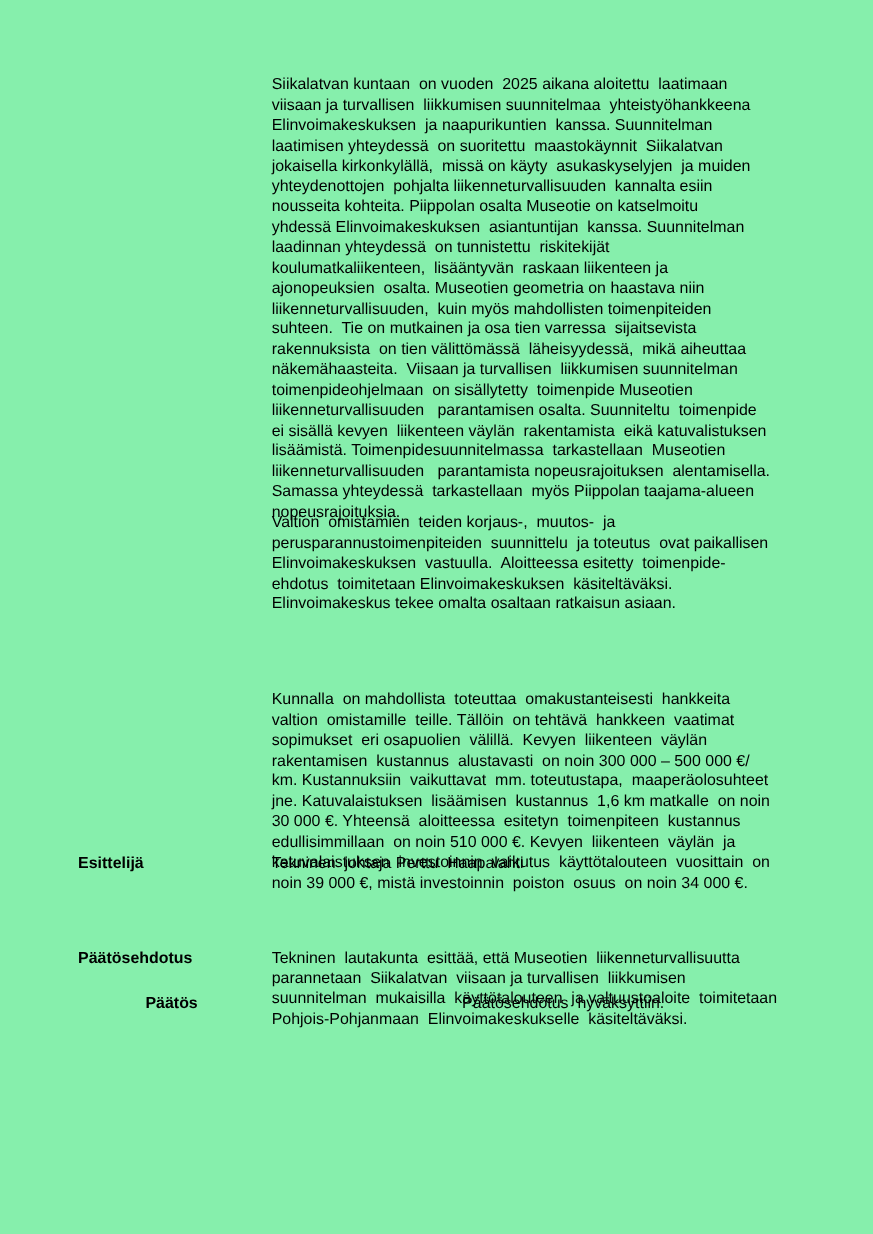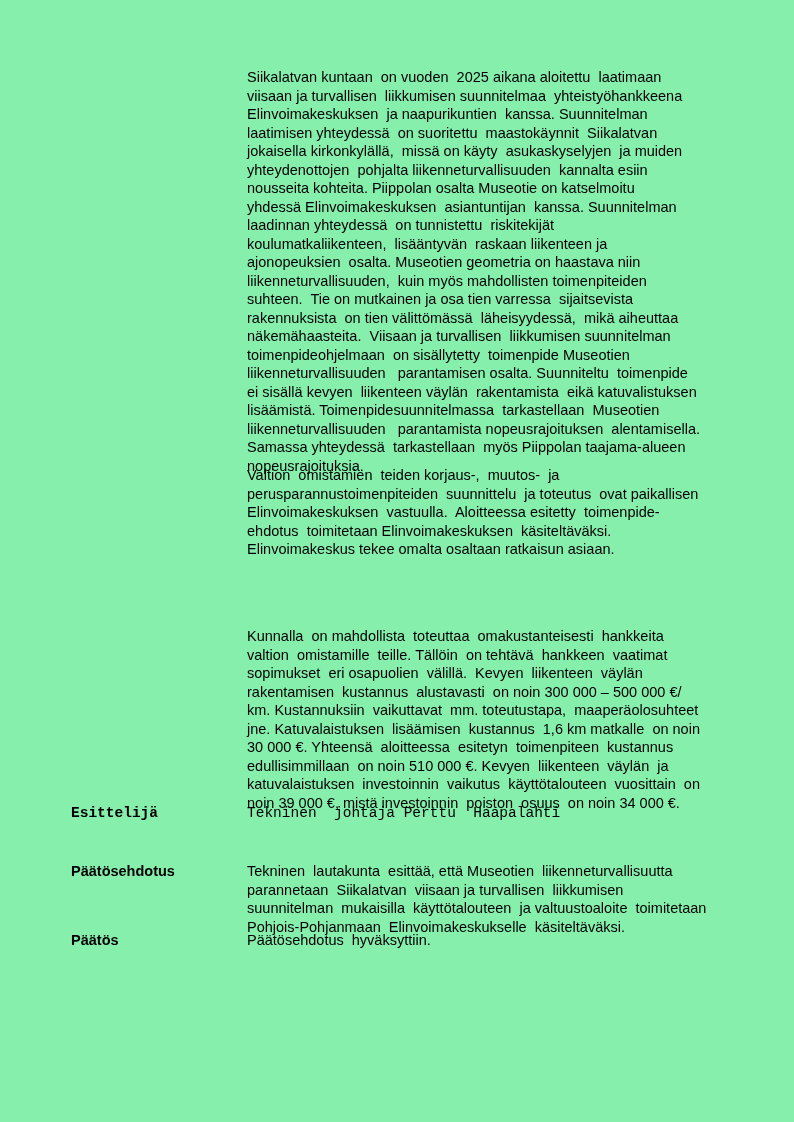--- a/index.html
+++ b/index.html
@@ -25,23 +25,23 @@
   .section-label {
     position: absolute;
     left: 71px;
     width: 170px;
     font-weight: 700;
     white-space: pre;
   }
   .p1 { top: 68px; }
   .p2 { top: 466px; }
   .p3 { top: 627px; }
-  .row-esittelija-label,   .row-esittelija-content   { top: 804px; font-family: Liberation Mono, monospace; }
+  .row-esittelija-label,   .row-esittelija-content   { top: 776px; }
   .row-paatosehdotus-label,.row-paatosehdotus-content{ top: 862px; }
-  .row-paatos-label,       .row-paatos-content       { top: 931px; }
+  .row-paatos-label,       .row-paatos-content       { top: 903px; text-align: center; }
 </style>
 </head>
 <body>
 
 <div class="page">
 
   <p class="para p1">Siikalatvan kuntaan  on vuoden  2025 aikana aloitettu  laatimaan
 viisaan ja turvallisen  liikkumisen suunnitelmaa  yhteistyöhankkeena
 Elinvoimakeskuksen  ja naapurikuntien  kanssa. Suunnitelman
 laatimisen yhteydessä  on suoritettu  maastokäynnit  Siikalatvan

